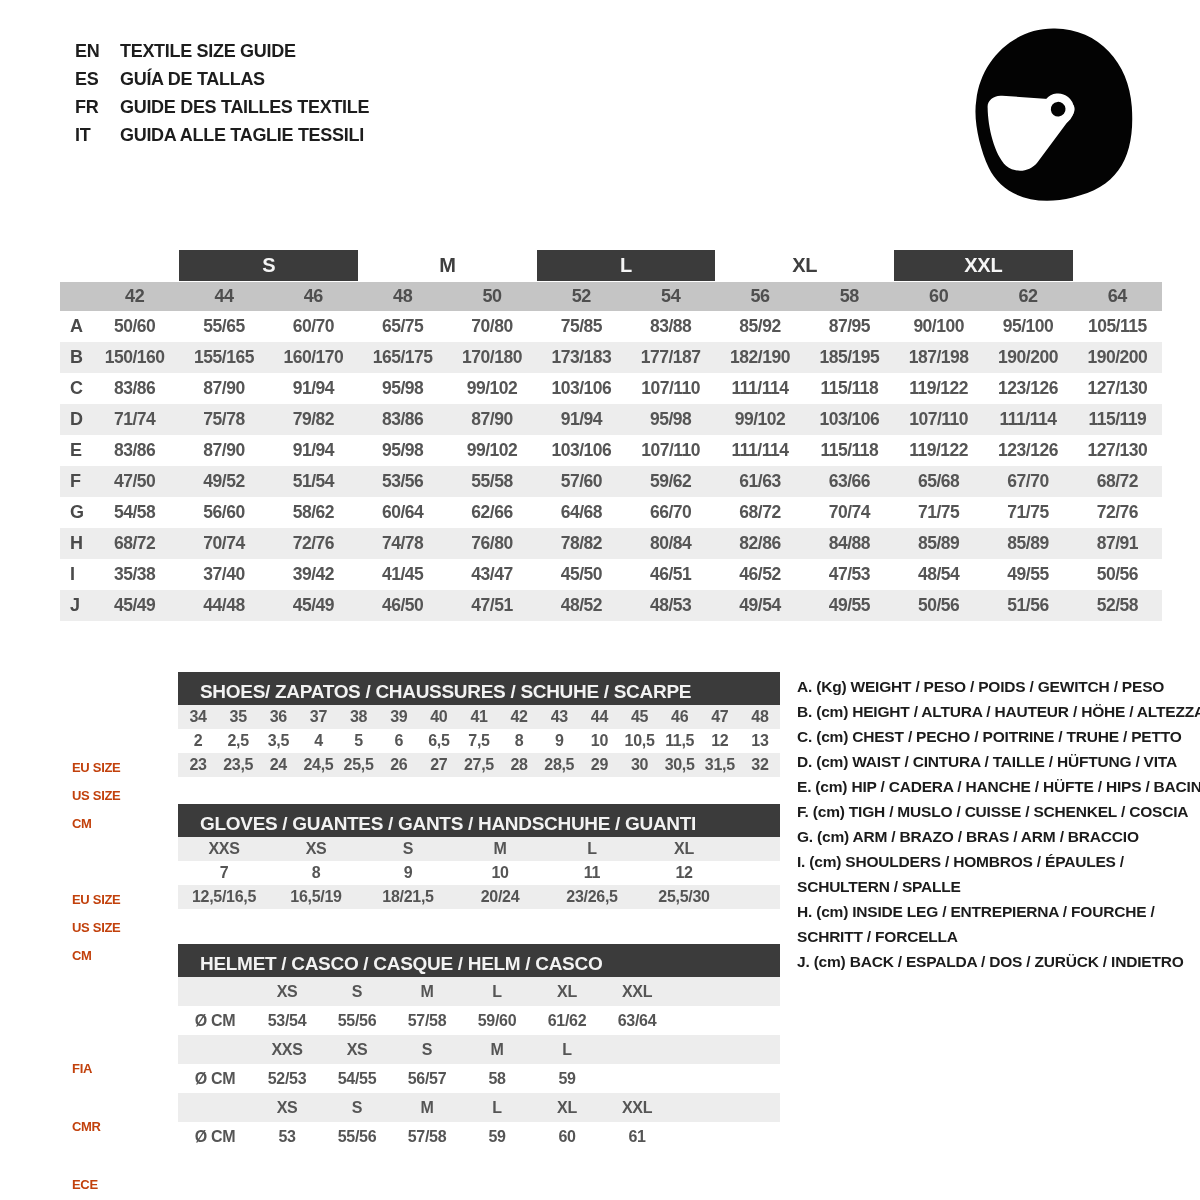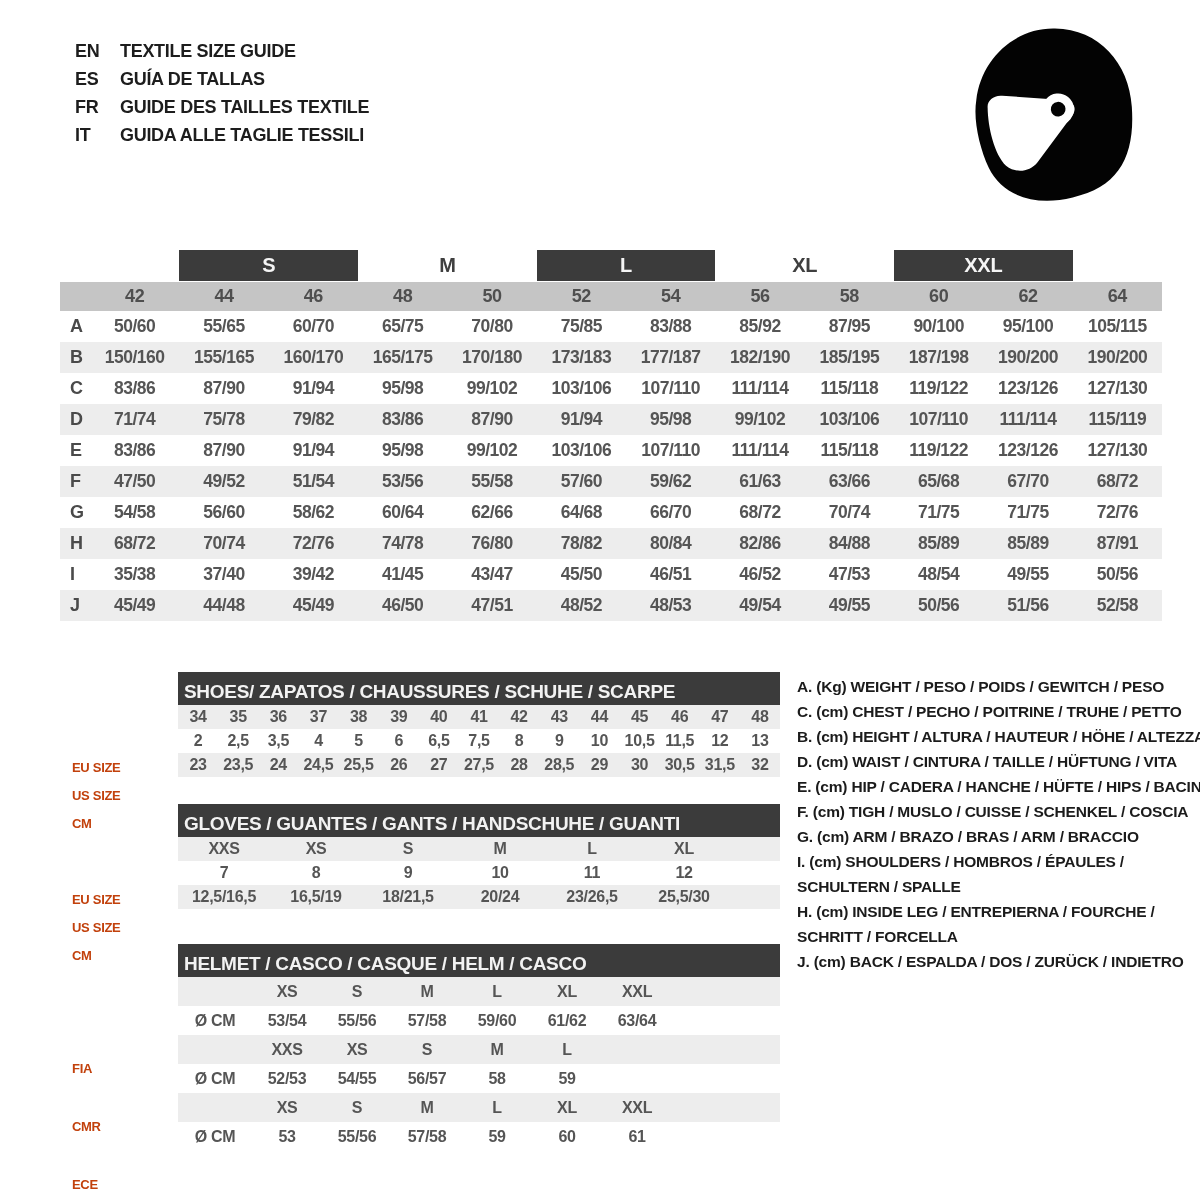--- a/index.html
+++ b/index.html
@@ -28,21 +28,21 @@
   .drow.alt{background:#ededed;}
   .rlabel{display:flex;align-items:center;padding-left:10px;font-weight:bold;font-size:18px;color:#4a4a4a;}
   .val{display:flex;align-items:center;justify-content:center;font-weight:bold;font-size:17.5px;color:#555555;letter-spacing:-0.5px;}
 
   
   .section{position:absolute;left:66px;width:716px;}
   .sec-shoes{top:672px;}
   .sec-gloves{top:804px;}
   .sec-helmet{top:944px;}
   .titlebar{position:absolute;left:112px;top:0;width:602px;height:40px;background:#3b3b3b;color:#f2f2f2;
-            font-weight:bold;font-size:19px;display:flex;align-items:center;padding-left:6px;
+            font-weight:bold;font-size:19px;display:flex;align-items:center;padding-left:22px;
             box-sizing:border-box;letter-spacing:-0.3px;}
   .rows{position:absolute;left:0;top:33px;width:716px;}
   .lrow{display:grid;width:602px;height:24px;margin-left:112px;}
   .sec-helmet .lrow{height:29px;}
   .striped{background:#ededed;}
   .g15{grid-template-columns:repeat(15,1fr);}
   .g6{grid-template-columns:repeat(6,92px) 1fr;}
   .g7{grid-template-columns:74px repeat(6,70px) 1fr;}
   .lcell{display:flex;align-items:center;justify-content:center;font-weight:bold;font-size:16px;color:#555555;letter-spacing:-0.3px;}
   .side-label{position:absolute;left:6px;height:28px;display:flex;align-items:center;
@@ -419,24 +419,24 @@
   <div class="side-label" style="top: 62px; height: 29px;">FIA</div>
       <div class="side-label" style="top: 120px; height: 29px;">CMR</div>
       <div class="side-label" style="top: 178px; height: 29px;">ECE</div>
     </div>
 
   <div class="legend" id="legend">
       <div class="leg-item">
         <div class="leg-line">A. (Kg) WEIGHT / PESO / POIDS / GEWITCH / PESO</div>
       </div>
       <div class="leg-item">
+        <div class="leg-line">B. (cm) HEIGHT / ALTURA / HAUTEUR / HÖHE / ALTEZZA</div>
+      </div>
+      <div class="leg-item">
         <div class="leg-line">C. (cm) CHEST / PECHO / POITRINE / TRUHE / PETTO</div>
-      </div>
-      <div class="leg-item">
-        <div class="leg-line">B. (cm) HEIGHT / ALTURA / HAUTEUR / HÖHE / ALTEZZA</div>
       </div>
       <div class="leg-item">
         <div class="leg-line">D. (cm) WAIST / CINTURA / TAILLE / HÜFTUNG / VITA</div>
       </div>
       <div class="leg-item">
         <div class="leg-line">E. (cm) HIP / CADERA / HANCHE / HÜFTE / HIPS /  BACINO</div>
       </div>
       <div class="leg-item">
         <div class="leg-line">F. (cm) TIGH / MUSLO / CUISSE / SCHENKEL / COSCIA</div>
       </div>

